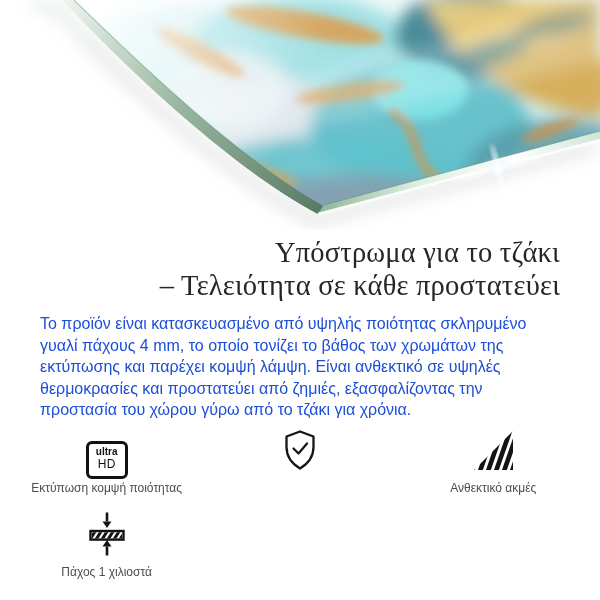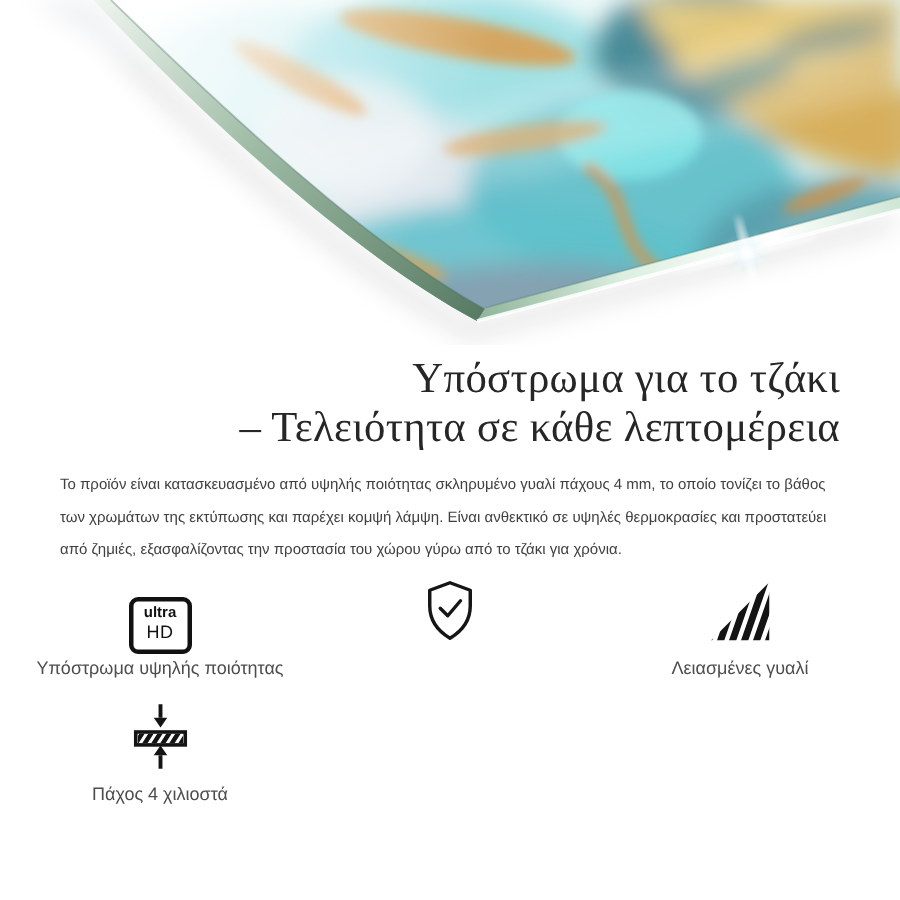--- a/index.html
+++ b/index.html
@@ -11,21 +11,21 @@
   .page{width:600px;height:600px;position:relative;}
   figure.hero{margin:0;width:600px;height:230px;display:block;}
   h1.title{
     margin:6px 40px 0 40px;
     font-family:"Liberation Serif",serif;
     font-weight:400;font-size:28.5px;line-height:33px;
     color:#262626;letter-spacing:.2px;text-align:right;
   }
   p.desc{
     margin:11px 40px 0 40px;max-width:535px;
-    font-size:10px;line-height:21.5px;color:#404040;
+    font-size:16px;line-height:21.5px;color:#1d4ed8;
   }
   .features{
     margin-top:5px;padding:0 10px;
     display:grid;grid-template-columns:repeat(3,1fr);row-gap:15px;
   }
   .feature{display:flex;flex-direction:column;align-items:center;}
   .icon-box{height:48px;display:flex;align-items:center;justify-content:center;}
   .caption{
     margin-top:7px;font-size:12px;line-height:14px;color:#4d4d4d;
     white-space:nowrap;text-align:center;
@@ -144,36 +144,36 @@
           <ellipse rx="14" ry="1.3" fill="#ffffff" transform="rotate(-45)" filter="url(#b2)"></ellipse>
         </g>
         <circle r="3" fill="#ffffff" filter="url(#b2)"></circle>
         <circle r="1.6" fill="#ffffff"></circle>
       </g>
     </svg>
   </figure>
 
   <h1 class="title">
     <span>Υπόστρωμα για το τζάκι</span><br>
-    <span>– Τελειότητα σε κάθε λεπτομέρεια</span>
+    <span>– Τελειότητα σε κάθε προστατεύει</span>
   </h1>
 
   <p class="desc">Το προϊόν είναι κατασκευασμένο από υψηλής ποιότητας σκληρυμένο γυαλί πάχους 4 mm, το οποίο τονίζει το βάθος των χρωμάτων της εκτύπωσης και παρέχει κομψή λάμψη. Είναι ανθεκτικό σε υψηλές θερμοκρασίες και προστατεύει από ζημιές, εξασφαλίζοντας την προστασία του χώρου γύρω από το τζάκι για χρόνια.</p>
 
   <div class="features">
 
 
     <div class="feature">
       <div class="icon-box">
         <div class="uhd-box">
           <span class="uhd-top">ultra</span>
           <span class="uhd-bottom">HD</span>
         </div>
       </div>
-      <div class="caption">Υπόστρωμα υψηλής ποιότητας</div>
+      <div class="caption">Εκτύπωση κομψή ποιότητας</div>
     </div>
 
     <div class="feature">
       <div class="icon-box">
         <svg width="44" height="44" viewBox="0 0 44 44" fill="none" stroke="#161616">
           <path d="M22 3.5 L35.5 8.5 V19 C35.5 29 29.5 36 22 40.5 C14.5 36 8.5 29 8.5 19 V8.5 Z" stroke-width="2.3" stroke-linejoin="round"></path>
           <path d="M15.5 20.5 L20.5 25.5 L29 15.5" stroke-width="2.3" stroke-linecap="round" stroke-linejoin="round"></path>
         </svg>
       </div>
     </div>
@@ -185,38 +185,38 @@
           <defs>
             <clipPath id="triClip">
                 <path d="M4 43 L43 43 L43 4 Z"></path>
               </clipPath>
           </defs>
           <g clip-path="url(#triClip)" stroke="#141414" stroke-width="4.6">
             <path d="M1 47 L17 1 M9 47 L25 1 M17 47 L33 1 M25 47 L41 1 M33 47 L49 1 M41 47 L57 1"></path>
           </g>
         </svg>
       </div>
-      <div class="caption">Λειασμένες γυαλί</div>
+      <div class="caption">Ανθεκτικό ακμές</div>
     </div>
 
     <div class="feature">
       <div class="icon-box">
         <svg width="46" height="46" viewBox="0 0 46 46">
           <defs>
             <clipPath id="barClip">
                 <rect x="8" y="21.2" width="30" height="6.2"></rect>
               </clipPath>
           </defs>
           <path d="M23 1.5 V10.5" stroke="#141414" stroke-width="2.6"></path>
           <polygon points="23,17 18.5,10.5 27.5,10.5" fill="#141414"></polygon>
           <rect x="6.5" y="20" width="33" height="8.6" fill="none" stroke="#141414" stroke-width="2.4"></rect>
           <g clip-path="url(#barClip)" stroke="#141414" stroke-width="3">
             <path d="M5 30 L12 19 M11 30 L18 19 M17 30 L24 19 M23 30 L30 19 M29 30 L36 19 M35 30 L42 19"></path>
           </g>
           <path d="M23 44.5 V35.5" stroke="#141414" stroke-width="2.6"></path>
           <polygon points="23,29 18.5,35.5 27.5,35.5" fill="#141414"></polygon>
         </svg>
       </div>
-      <div class="caption">Πάχος 4 χιλιοστά</div>
+      <div class="caption">Πάχος 1 χιλιοστά</div>
     </div>
 
   </div>
 </div>
 
 </body></html>

